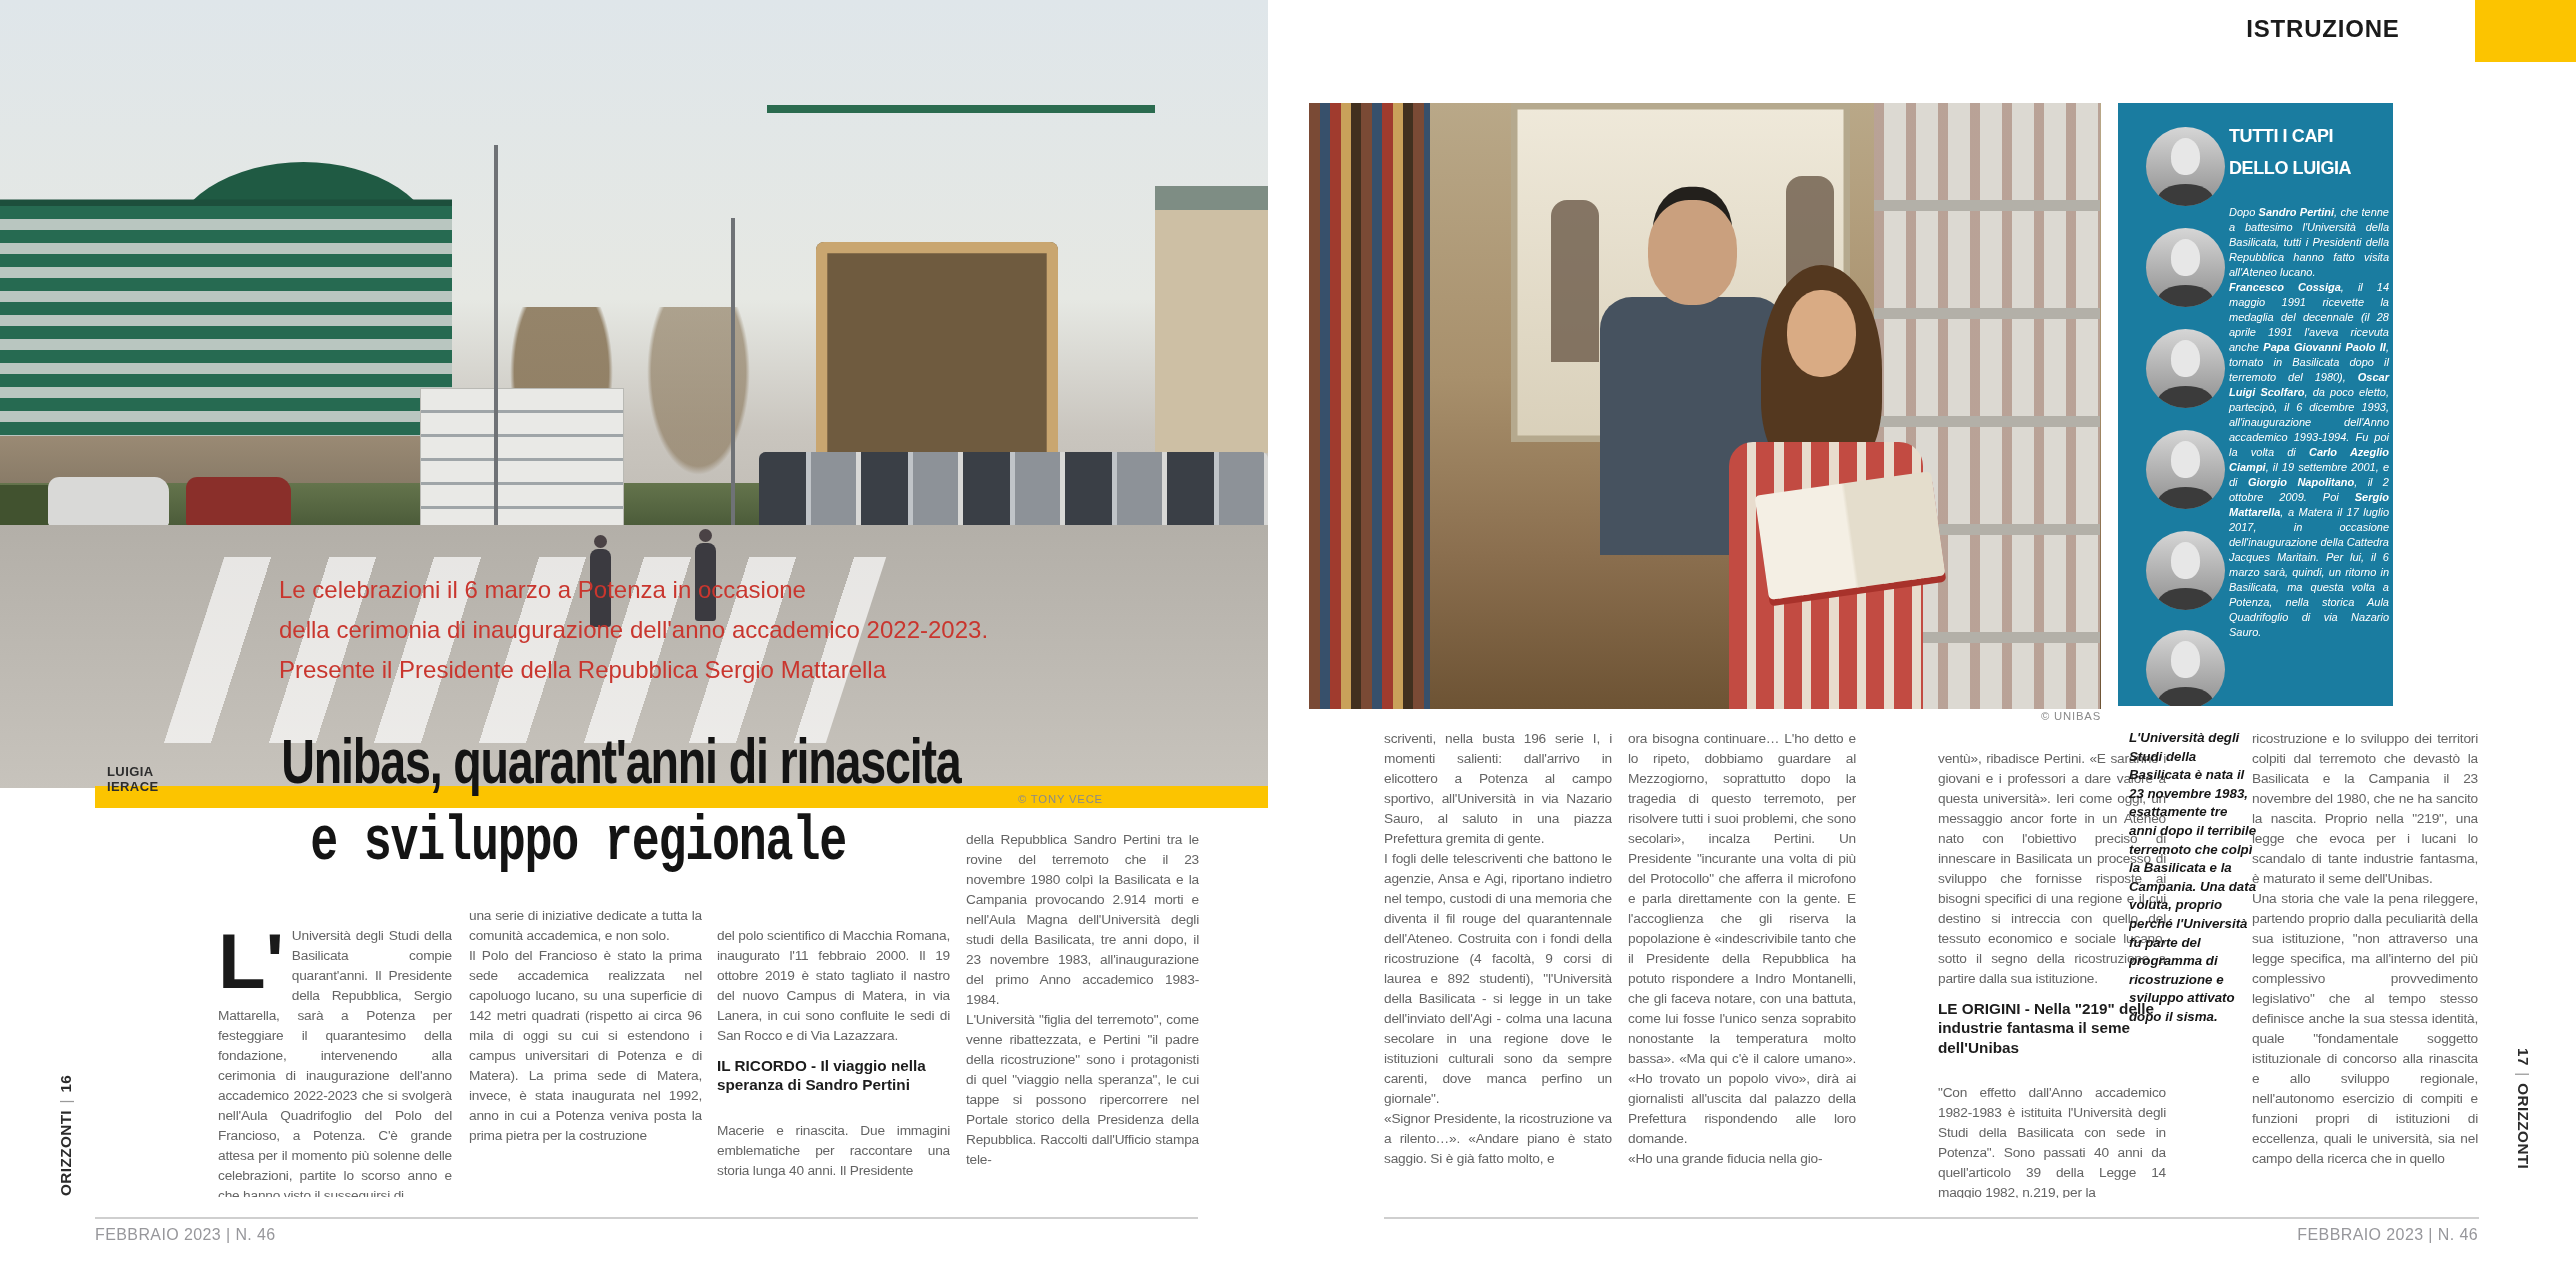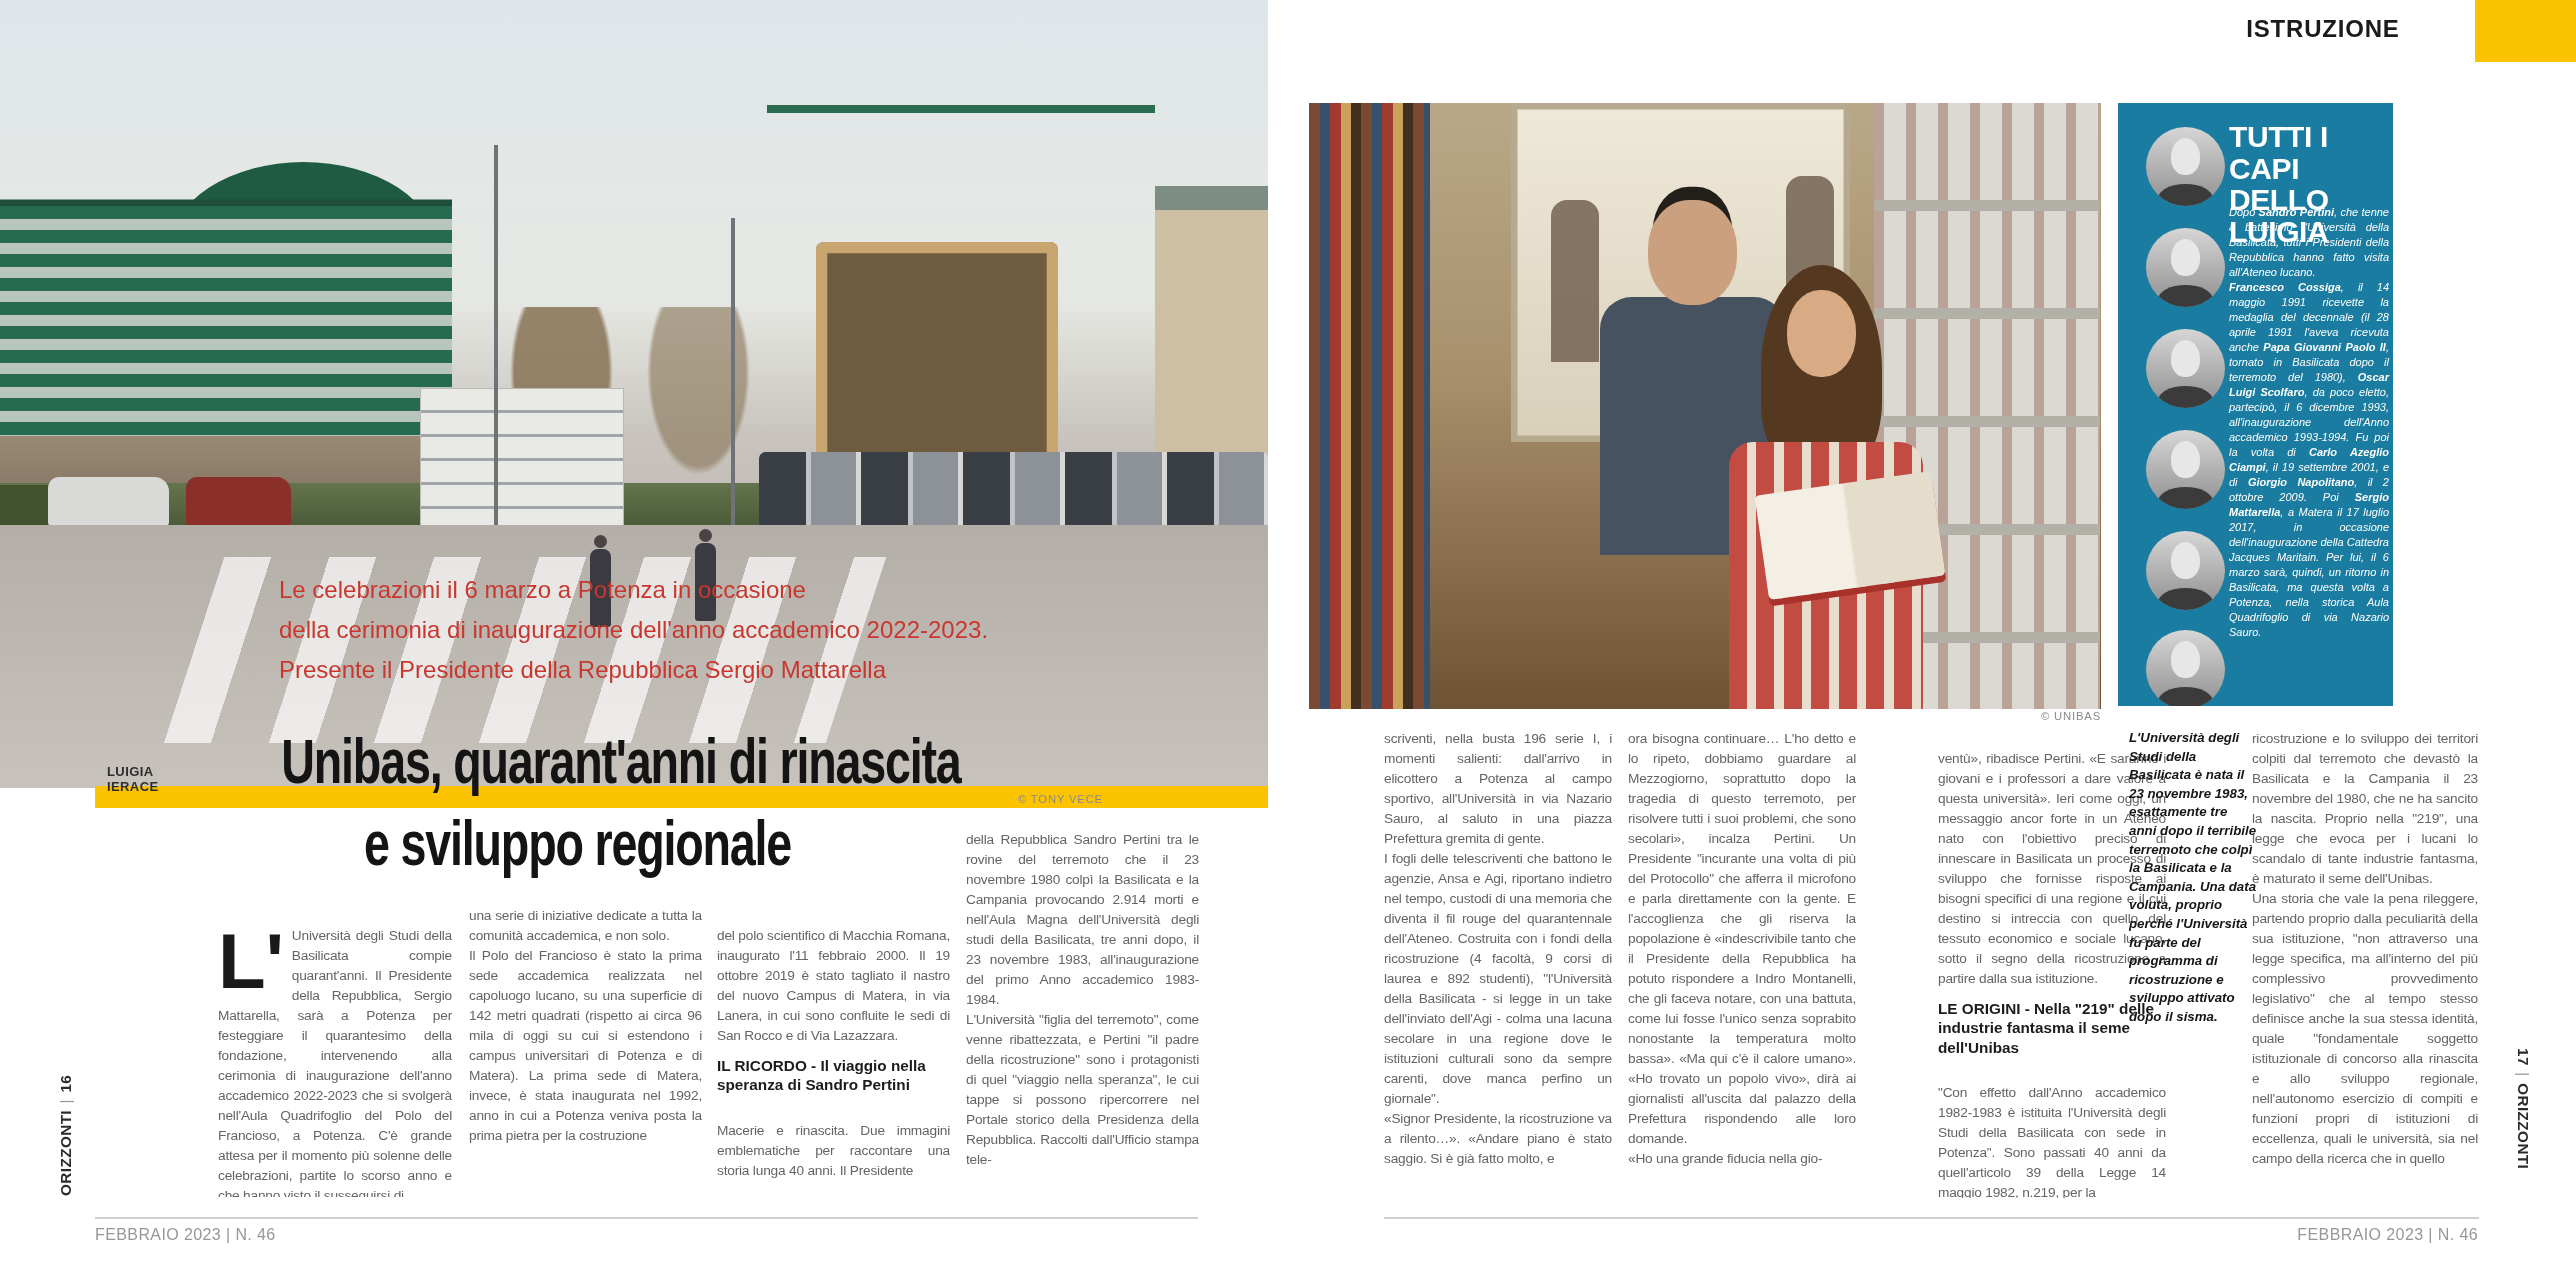--- a/index.html
+++ b/index.html
@@ -39,21 +39,21 @@
 
   
   .kicker{left:279px;top:570px;width:759px;color:#c9362e;}
   .kicker-line{font-size:24px;line-height:40px;white-space:nowrap;}
   .yellow-bar{left:95px;top:786px;width:1173px;height:22px;background:#fcc400;}
   .author{left:107px;top:742px;font-size:13px;font-weight:bold;line-height:14.5px;color:#2d2d2d;letter-spacing:0.4px;margin-top:23px;}
   .hl{left:162px;width:832px;text-align:center;}
   .hl .condense{display:inline-block;transform:scaleX(.74);transform-origin:center;
     font-size:63px;line-height:74px;font-weight:bold;color:#141414;letter-spacing:-1.6px;white-space:nowrap;}
   .hl1{top:724px;}
-  .hl2{top:806px;}
+  .hl2{top:806px;font-family:Liberation Mono, monospace;}
   .credit{font-size:11.3px;color:#8a8a8a;letter-spacing:0.8px;}
   .credit-left{left:1018px;top:793px;width:275px;}
   .credit-right{left:1931px;top:710px;width:170px;text-align:right;}
 
   .body-col{position:absolute;font-size:13.7px;line-height:20px;color:#646464;text-align:justify;
     white-space:pre-line;overflow:hidden;letter-spacing:-0.2px;}
   .dropcap{float:left;font-size:78px;line-height:60px;font-weight:bold;color:#1a1a1a;
     padding:4.8px 8px 0 0;white-space:normal;}
   .subhead{font-weight:bold;color:#1c1c1c;font-size:15.3px;line-height:19.4px;margin:9.7px 0 6.5px;
     text-align:left;white-space:normal;letter-spacing:0;}
@@ -82,21 +82,21 @@
   .pr-woman-hair{left:452px;top:162px;width:121px;height:210px;background:#54381f;border-radius:50% 50% 35% 35%;}
   .pr-woman-face{left:478px;top:187px;width:69px;height:87px;background:#d9ab84;border-radius:48%;}
   .pr-woman-body{left:420px;top:339px;width:194px;height:267px;border-radius:24px 24px 0 0;
     background:repeating-linear-gradient(90deg,#c24b42 0 18px,#e8dccd 18px 27.5px),
     repeating-linear-gradient(180deg,rgba(170,40,35,.5) 0 16px,transparent 16px 27.5px);}
   .pr-book{left:452px;top:380px;width:178px;height:105px;transform:rotate(-8deg);
     background:linear-gradient(90deg,#f4efe4 49%,#e4ddcc 51%);box-shadow:0 6.5px 0 #a8322b;border-radius:4.8px;}
 
   
   .bluebox{left:2118px;top:103px;width:275px;height:603px;background:#1a7ca0;overflow:hidden;}
-  .bb-title{position:absolute;left:111px;top:18px;width:162px;font-size:30px;line-height:31.5px;
+  .bb-title{position:absolute;left:111px;top:18px;width:162px;font-size:18px;line-height:31.5px;
     font-weight:bold;color:#ffffff;letter-spacing:-0.4px;}
   .bb-body{position:absolute;left:111px;top:102px;width:160px;font-size:11px;line-height:15px;
     color:#ffffff;font-style:italic;white-space:pre-line;text-align:justify;}
   .bb-body b{font-weight:bold;}
   .portrait{position:absolute;left:27.5px;width:79px;height:79px;border-radius:50%;overflow:hidden;
     background:linear-gradient(180deg,#d6d6d6,#8e8e8e);}
   .portrait::before{content:"";position:absolute;top:11.3px;left:25px;width:29px;height:37px;
     border-radius:50% 50% 45% 45%;background:#e7e7e7;}
   .portrait::after{content:"";position:absolute;bottom:-6.5px;left:12px;width:55px;height:29px;
     border-radius:50% 50% 0 0;background:#3b3b3b;}

